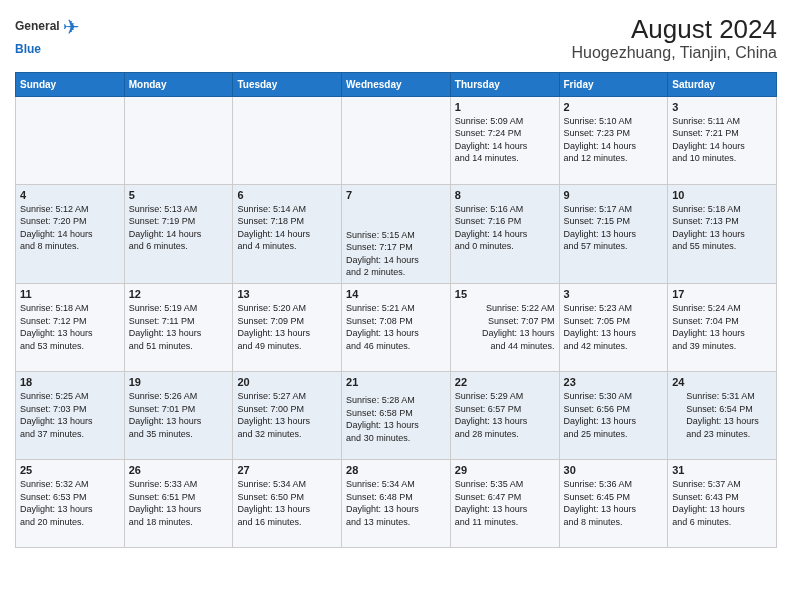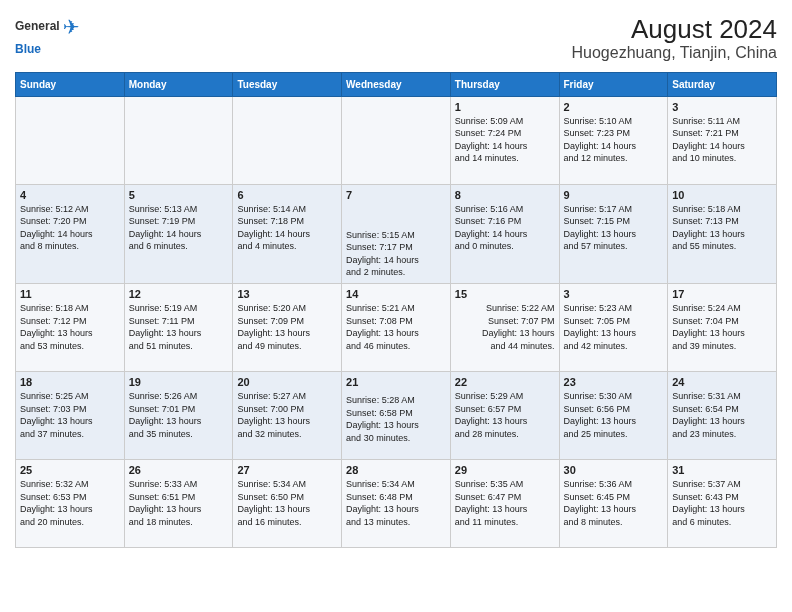--- a/index.html
+++ b/index.html
@@ -291,21 +291,21 @@
         </td>
         <td>
           <span class="day-number">23</span>
           <div class="day-info" style="white-space: pre-line;">Sunrise: 5:30 AM
 Sunset: 6:56 PM
 Daylight: 13 hours
 and 25 minutes.</div>
         </td>
         <td>
           <span class="day-number">24</span>
-          <div class="day-info" style="white-space: pre-line;">Sunrise: 5:31 AM
+          <div class="day-info" style="white-space: pre-line; margin-left: 14px;">Sunrise: 5:31 AM
 Sunset: 6:54 PM
 Daylight: 13 hours
 and 23 minutes.</div>
         </td>
       </tr>
       <tr>
         <td>
           <span class="day-number">25</span>
           <div class="day-info" style="white-space: pre-line;">Sunrise: 5:32 AM
 Sunset: 6:53 PM

